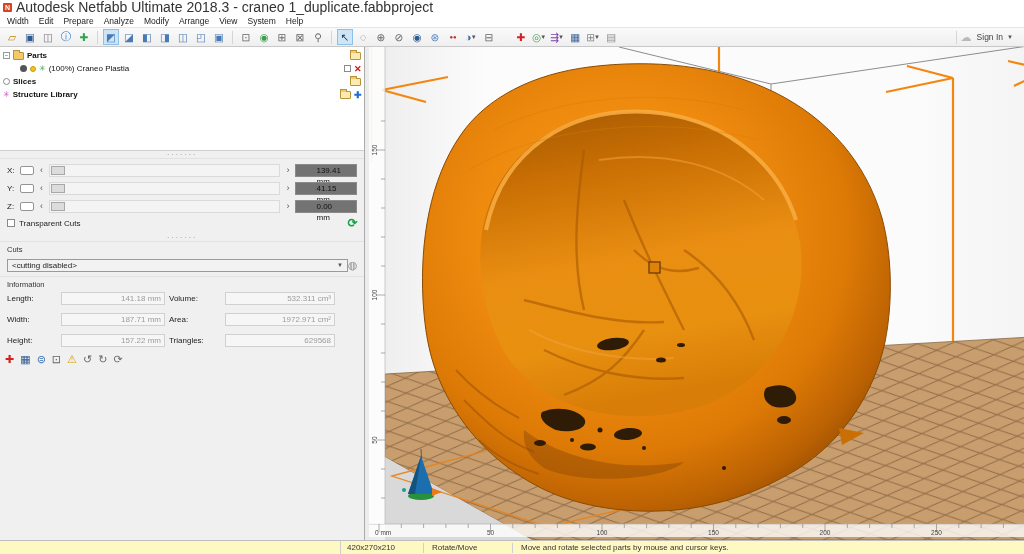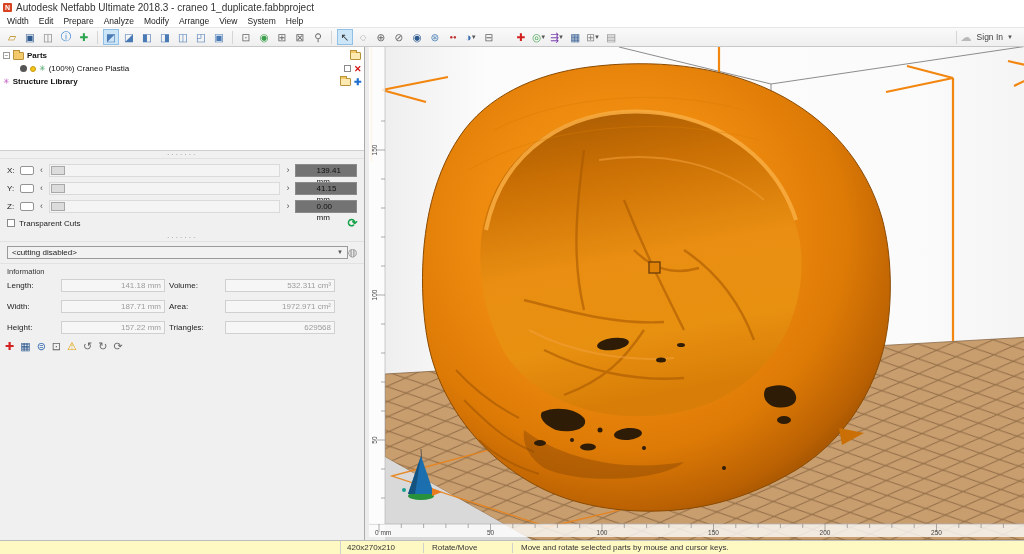--- a/index.html
+++ b/index.html
@@ -2,21 +2,21 @@
 <html><head>
 <meta charset="utf-8">
 <style>
   *{box-sizing:border-box;margin:0;padding:0}
   html,body{width:1024px;height:554px;overflow:hidden;background:#fff;
     font-family:"Liberation Sans",sans-serif;font-size:8px;color:#222;-webkit-font-smoothing:antialiased}
   
   .titlebar{height:14px;display:flex;align-items:center;gap:4px;padding-left:3px;background:#fff}
   .app-logo{width:9px;height:9px;background:#D8431F;color:#fff;font-size:7px;font-weight:bold;
     display:flex;align-items:center;justify-content:center;border-radius:1px}
-  .titlebar .title{font-size:10px;color:#333}
+  .titlebar .title{font-size:14px;color:#333}
   .menubar{height:13px;display:flex;align-items:center;background:#fff;padding-left:2px}
   .menu-item{padding:1px 5px;font-size:8.5px;cursor:default}
   .toolbar{height:20px;background:linear-gradient(#fafafa,#efefef);border-top:1px solid #e6e6e6;
     border-bottom:1px solid #c8c8c8;display:flex;align-items:center;padding:0 3px}
   .tb-icon{min-width:16px;height:16px;display:inline-flex;align-items:center;justify-content:center;
     font-size:10.5px;margin:0 1px;border:1px solid transparent}
   .tb-icon.sel{background:#cde6f7;border:1px solid #8fc0e8}
   .tb-caret{font-size:6px;color:#555;margin-left:-1px}
   .tb-sep{width:1px;height:13px;background:#d5d5d5;margin:0 4px}
   .tb-gap{width:14px}
@@ -168,20 +168,27 @@
         <span class="dot-icon"></span>
         <span class="bulb-icon"></span>
         <span class="gearish">✳</span>
         <span class="lbl normal">(100%) Craneo Plastia</span>
         <span class="row-right">
           <span class="sq-btn"></span>
           <span class="x-btn">✕</span>
         </span>
       </div>
       <div class="tree-row">
+        <span class="circle-icon"></span>
+        <span class="lbl">Slices</span>
+        <span class="row-right">
+            <span class="folder open"></span>
+          </span>
+      </div>
+      <div class="tree-row">
         <span class="star-icon">✳</span>
         <span class="lbl">Structure Library</span>
         <span class="row-right">
           <span class="folder open"></span>
           <span class="plus-btn">✚</span>
         </span>
       </div>
     </div>
 
     <div class="splitter">·······</div>
@@ -222,20 +229,21 @@
       <div class="trans-row">
         <span class="checkbox"></span>
         <span>Transparent Cuts</span>
         <span class="refresh">⟳</span>
       </div>
     </div>
 
     <div class="splitter">·······</div>
 
     <div class="group">
+      <div class="group-title">Cuts</div>
       <div class="cuts-row">
         <span class="dropdown">
           <span>&lt;cutting disabled&gt;</span>
           <span class="dd-caret">▼</span>
         </span>
         <span class="sphere-btn">◍</span>
       </div>
     </div>
 
     <div class="group">

